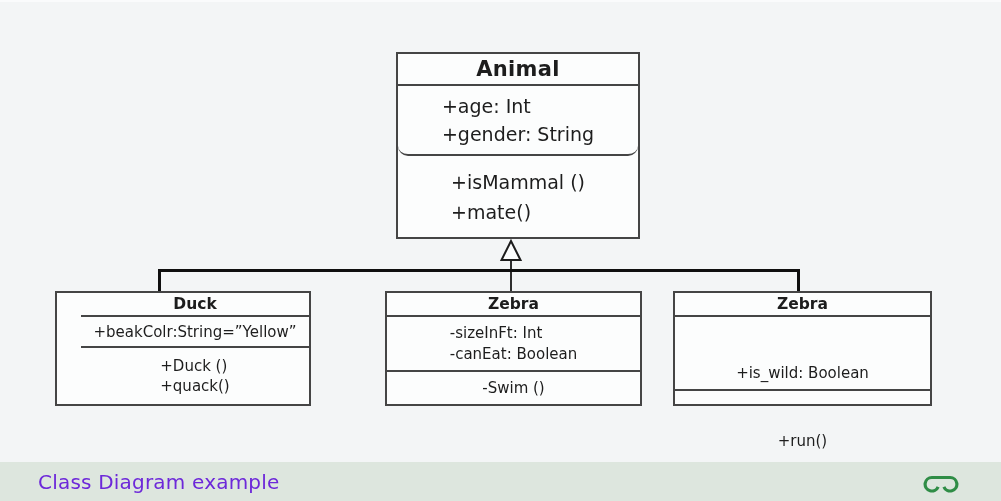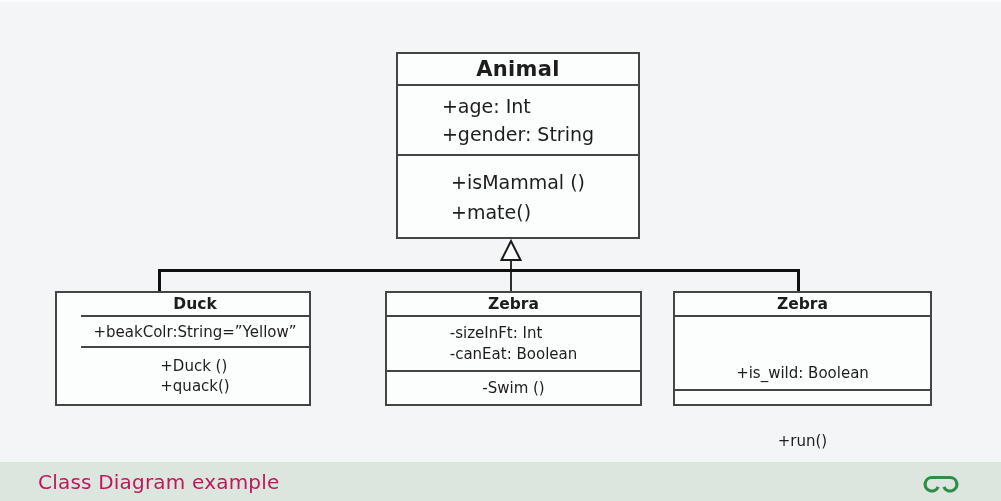--- a/index.html
+++ b/index.html
@@ -28,21 +28,21 @@
     flex:0 0 auto;
   }
   .uml-section.divided { border-bottom:2px solid #454545; }
   .uml-section .lines { display:inline-block; text-align:left; margin:0 auto; }
   .uml-section.grow { flex:1 1 auto; }
 
   
   #animal { left:396px; top:50px; width:244px; height:187px; }
   #animal .uml-title { height:32px; font-size:21px; letter-spacing:0.3px; }
   #animal .uml-section { font-size:19px; }
-  #animal .attrs { height:70px; line-height:28px; }
+  #animal .attrs { height:70px; line-height:28px;border-radius:10px; }
   #animal .methods { line-height:30px;align-items:flex-end; }
 
   
   .child { top:289px; height:115px; }
   .child .uml-title { height:24px; font-size:15.5px; }
   .child .uml-section { font-size:15px; line-height:20px; }
   #duck  { left:55px;  width:256px;padding-left:24px; }
   #fish  { left:385px; width:257px; }
   #zebra { left:673px; width:259px;gap:40px; }
   #duck .attrs  { height:31px; }
@@ -51,21 +51,21 @@
 
   
   .connector-overlay { position:absolute; left:0; top:0; width:1001px; height:501px; pointer-events:none; }
 
   
   .caption-bar {
     position:absolute; left:0; bottom:0; width:100%; height:39px;
     background:#dde6de; display:flex; align-items:center;
     box-sizing:border-box; padding-left:38px;
   }
-  .caption-text { font-size:20px; color:#be185d; letter-spacing:0.2px; }
+  .caption-text { font-size:20px; color:#6d28d9; letter-spacing:0.2px; }
   .logo { position:absolute; right:42px; top:50%; transform:translateY(-50%); width:36px; height:22px; }
 </style>
 </head>
 <body>
 
 <div class="canvas">
 
   <div class="uml-box" id="animal">
     <div class="uml-title">Animal</div>
     <div class="uml-section attrs divided">

